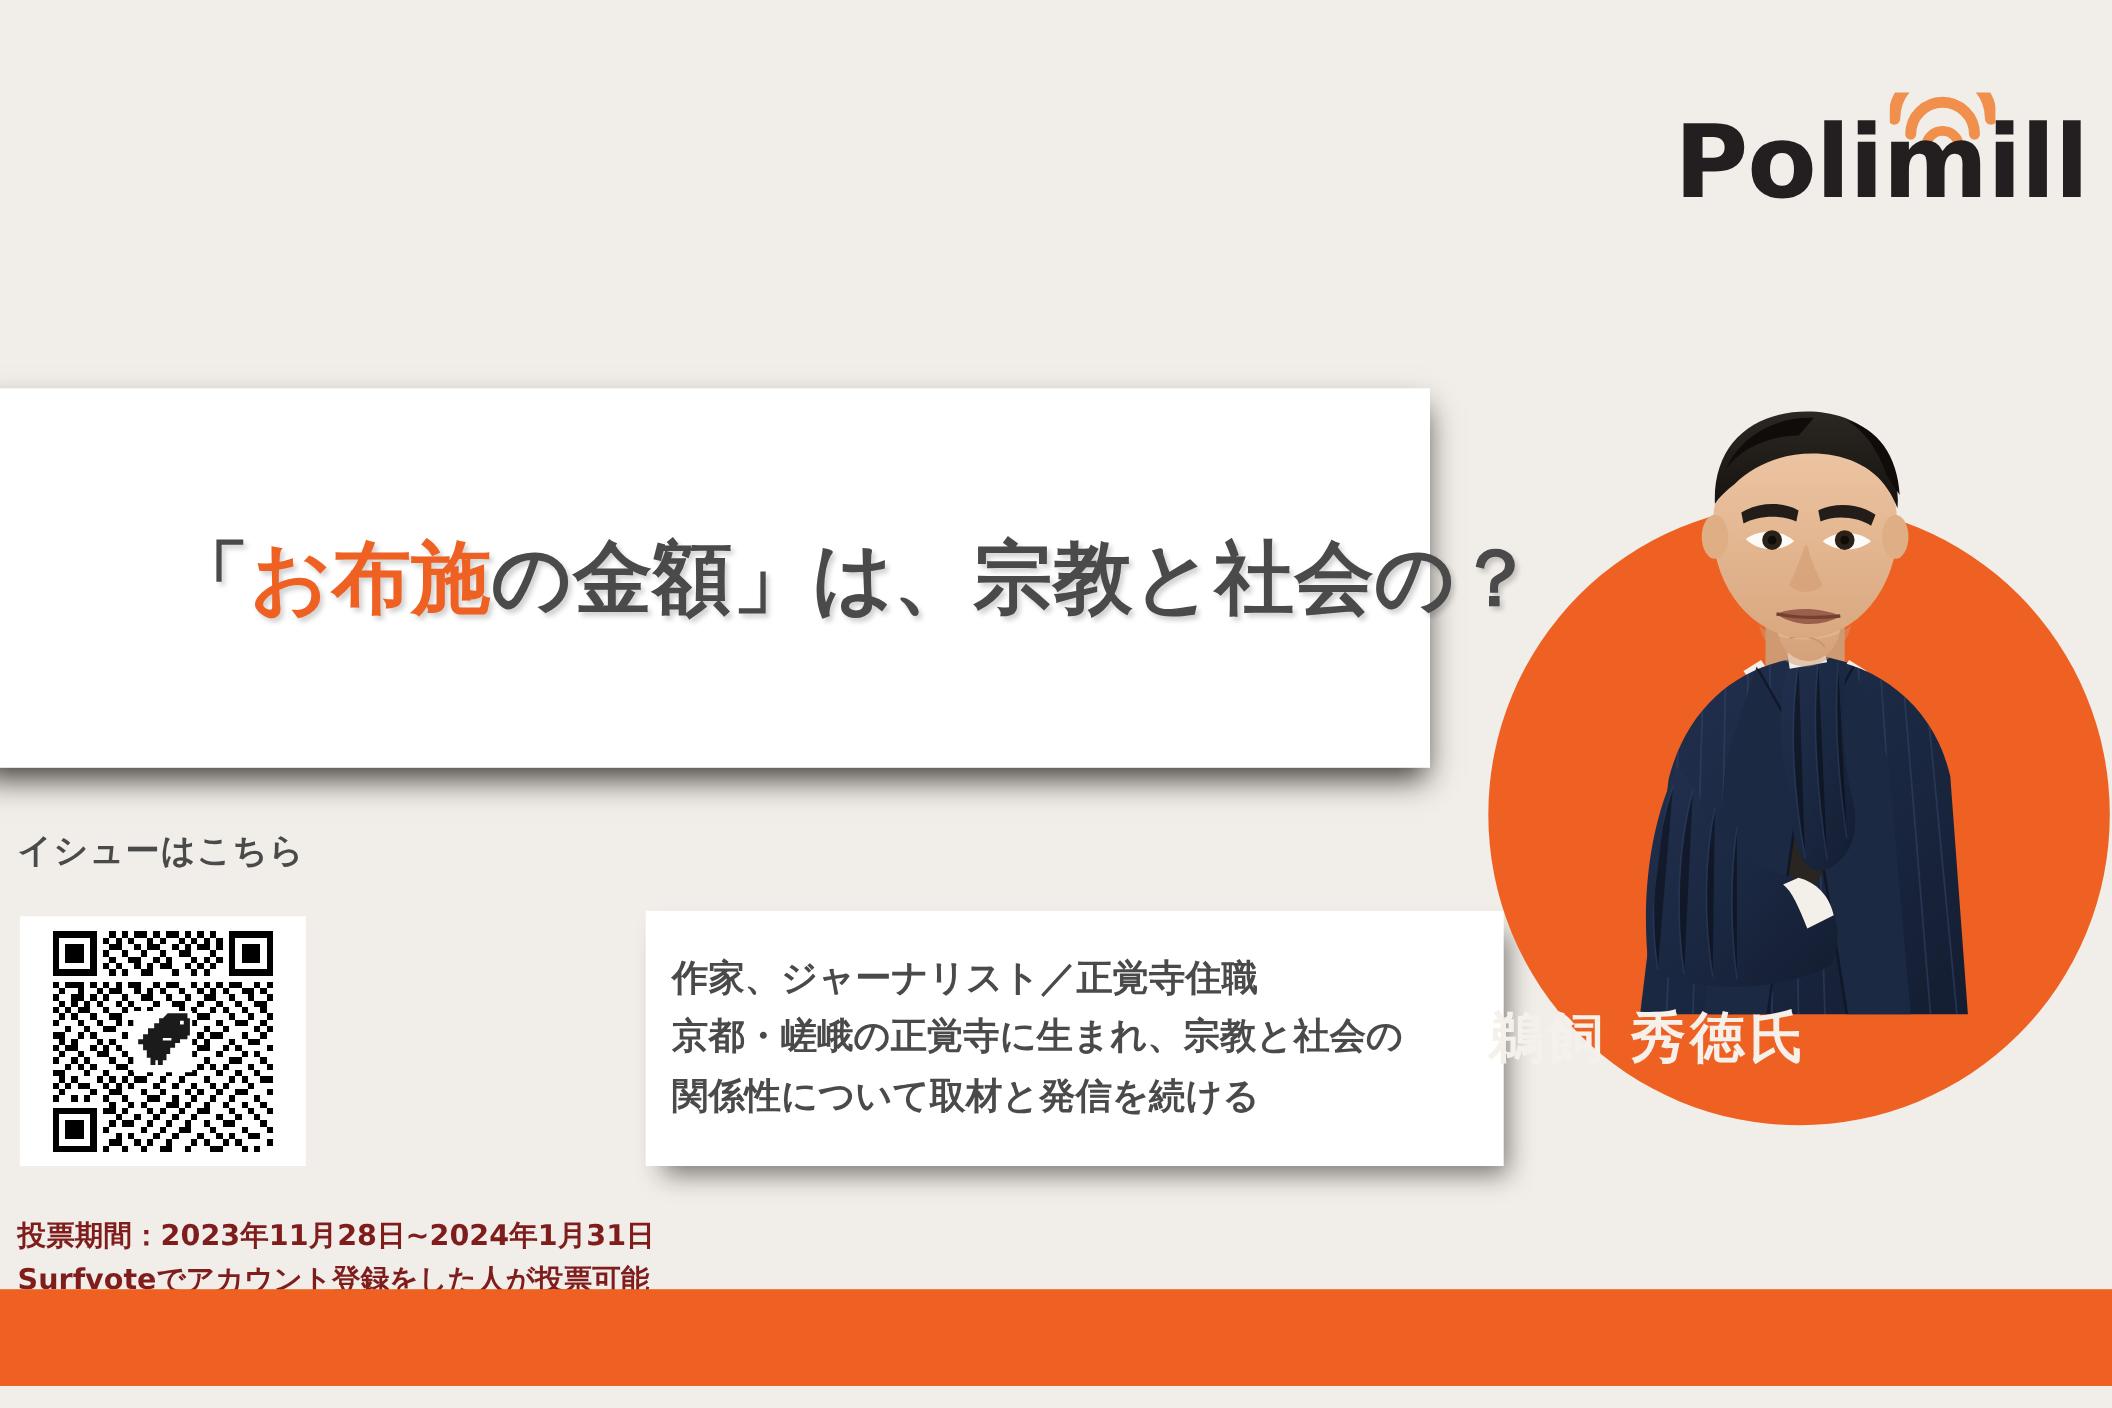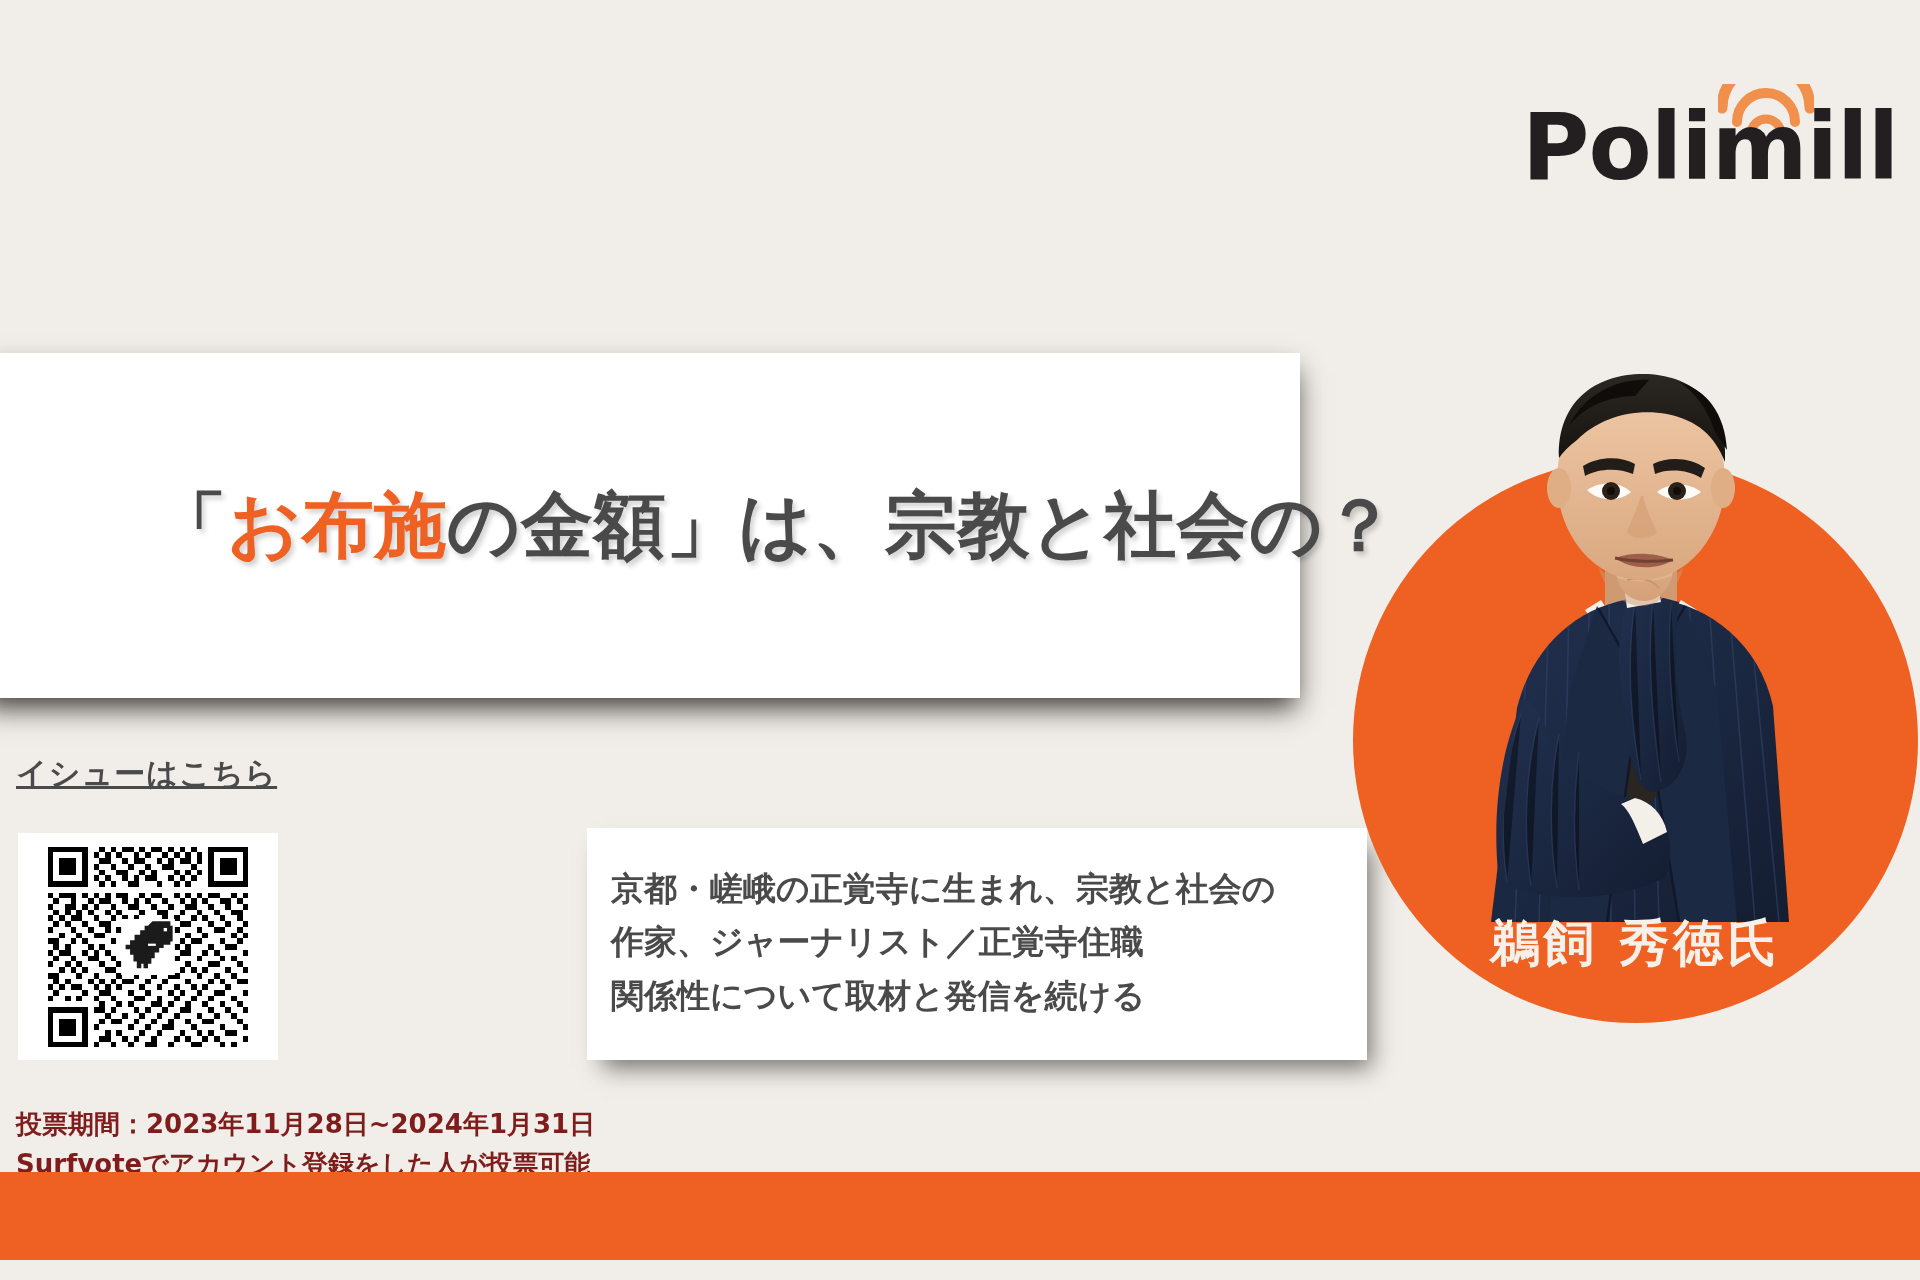--- a/index.html
+++ b/index.html
@@ -84,21 +84,20 @@
   .issue-label {
     position: absolute;
     left: 16px;
     top: 753px;
     font-size: 31px;
     font-weight: 700;
     color: #4A4A4A;
     letter-spacing: 1px;
     z-index: 4;
     font-family: "DejaVu Sans", "Liberation Sans", sans-serif;
-    text-decoration: underline;
   }
 
   .qr-wrap {
     position: absolute;
     left: 18px;
     top: 833px;
     width: 260px;
     height: 227px;
     background: #FFFFFF;
     z-index: 4;
@@ -169,21 +168,20 @@
     position: absolute;
     inset: 0;
     border-radius: 50%;
     background: #EE6122;
   }
   .speaker-name {
     position: absolute;
     left: 0;
     right: 0;
     bottom: 46px;
-    text-align: center;
     font-size: 50px;
     font-weight: 700;
     color: #F5F1EA;
     letter-spacing: 4px;
     z-index: 3;
     font-family: "DejaVu Sans", "Liberation Sans", sans-serif;
   }
 
   
   .portrait {
@@ -582,22 +580,22 @@
       </svg>
     </div>
   </div>
 
   <div class="vote-info">
     <div>投票期間：2023年11月28日~2024年1月31日</div>
     <div>Surfvoteでアカウント登録をした人が投票可能</div>
   </div>
 
   <div class="bio-card">
+    <div class="bio-line">作家、ジャーナリスト／正覚寺住職</div>
     <div class="bio-line">京都・嵯峨の正覚寺に生まれ、宗教と社会の</div>
-    <div class="bio-line">作家、ジャーナリスト／正覚寺住職</div>
     <div class="bio-line">関係性について取材と発信を続ける</div>
   </div>
 
   <div class="speaker">
     <div class="speaker-circle"></div>
 
     <svg class="portrait" viewBox="0 0 420 560" aria-hidden="true">
       <defs>
         <linearGradient id="suitG" x1="0" y1="0" x2="1" y2="1">
           <stop offset="0%" stop-color="#22304f"></stop>

